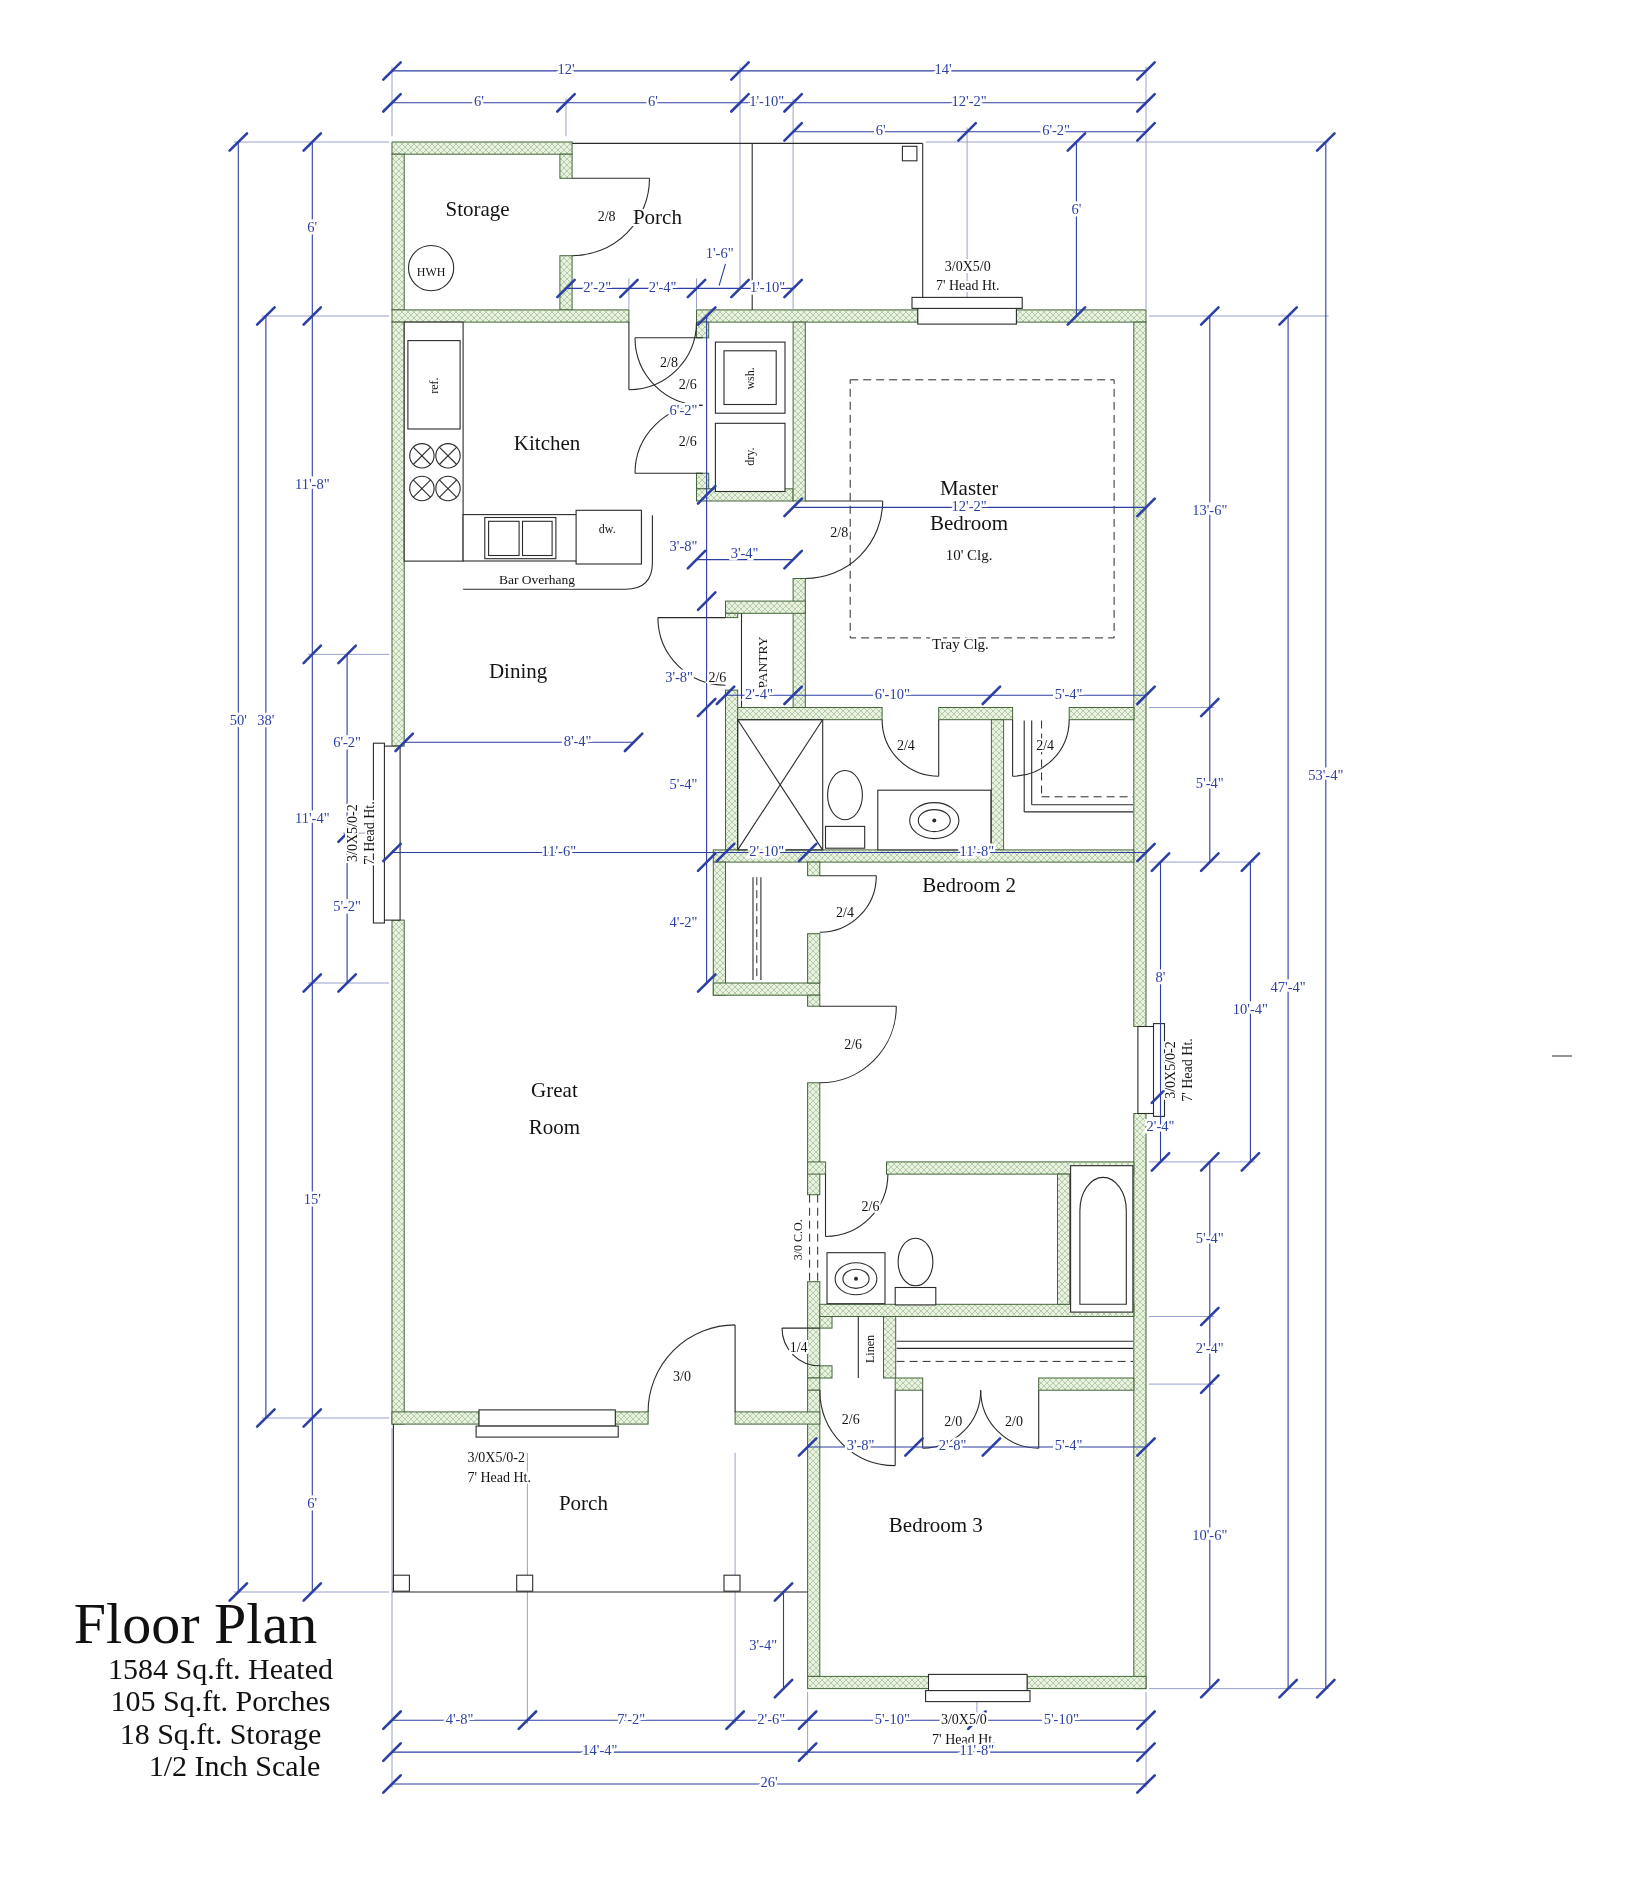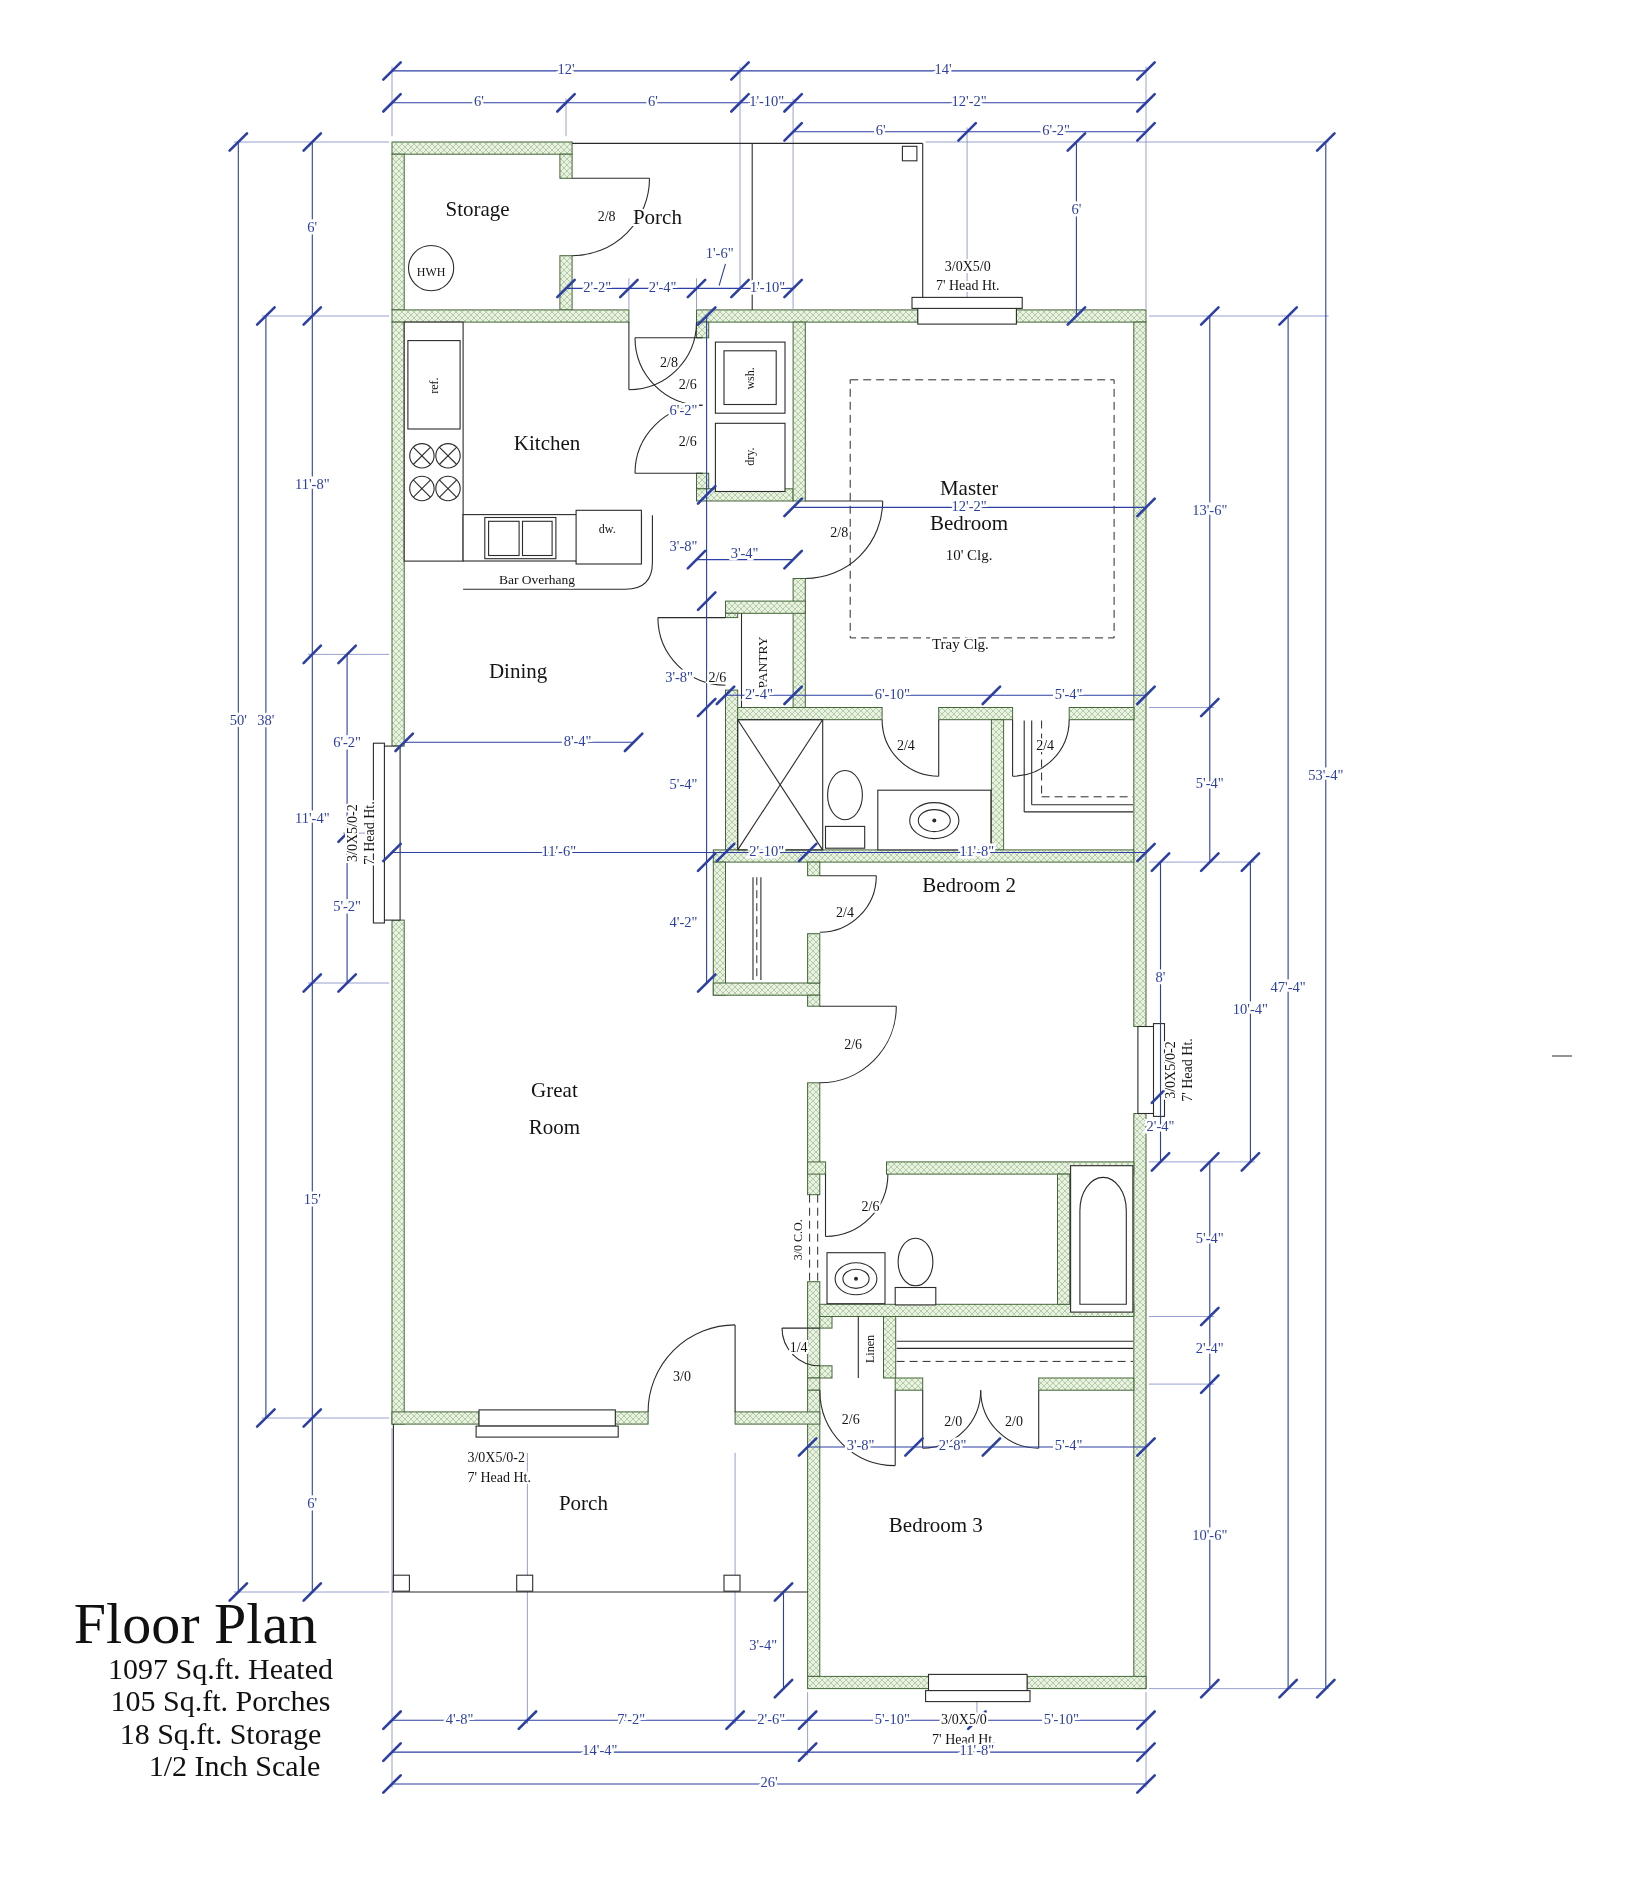--- a/index.html
+++ b/index.html
@@ -456,18 +456,18 @@
         <text x="766.7" y="852.5" class="dim" text-anchor="middle">2'-10"</text>
         <text x="976.9" y="852.5" class="dim" text-anchor="middle">11'-8"</text>
         <text x="860.6" y="1447.0" class="dim" text-anchor="middle">3'-8"</text>
         <text x="952.6" y="1447.0" class="dim" text-anchor="middle">2'-8"</text>
         <text x="1068.6" y="1447.0" class="dim" text-anchor="middle">5'-4"</text>
       </g>
 </svg>
 
 <div class="titleblock">
   <div class="tb-title">Floor Plan</div>
-  <div class="tb-line">1097 Sq.ft. Heated</div>
+  <div class="tb-line">1584 Sq.ft. Heated</div>
   <div class="tb-line">105 Sq.ft. Porches</div>
   <div class="tb-line">18 Sq.ft. Storage</div>
   <div class="tb-line indent">1/2 Inch Scale</div>
 </div>
 </div>
 
 </body></html>

